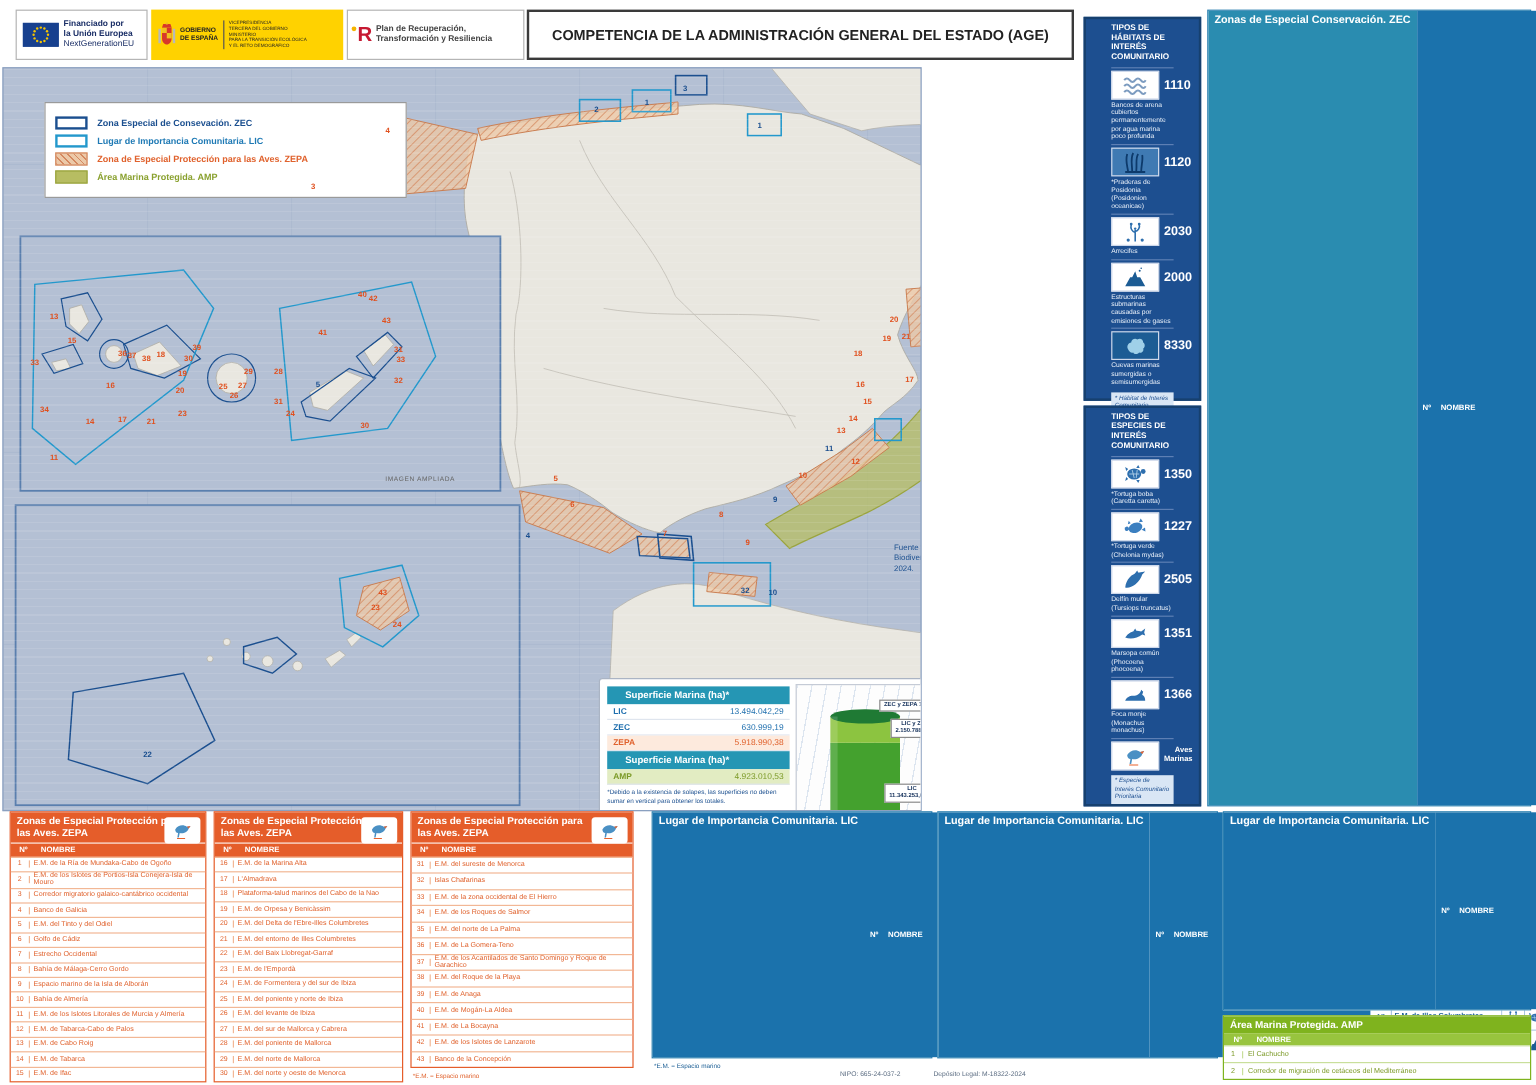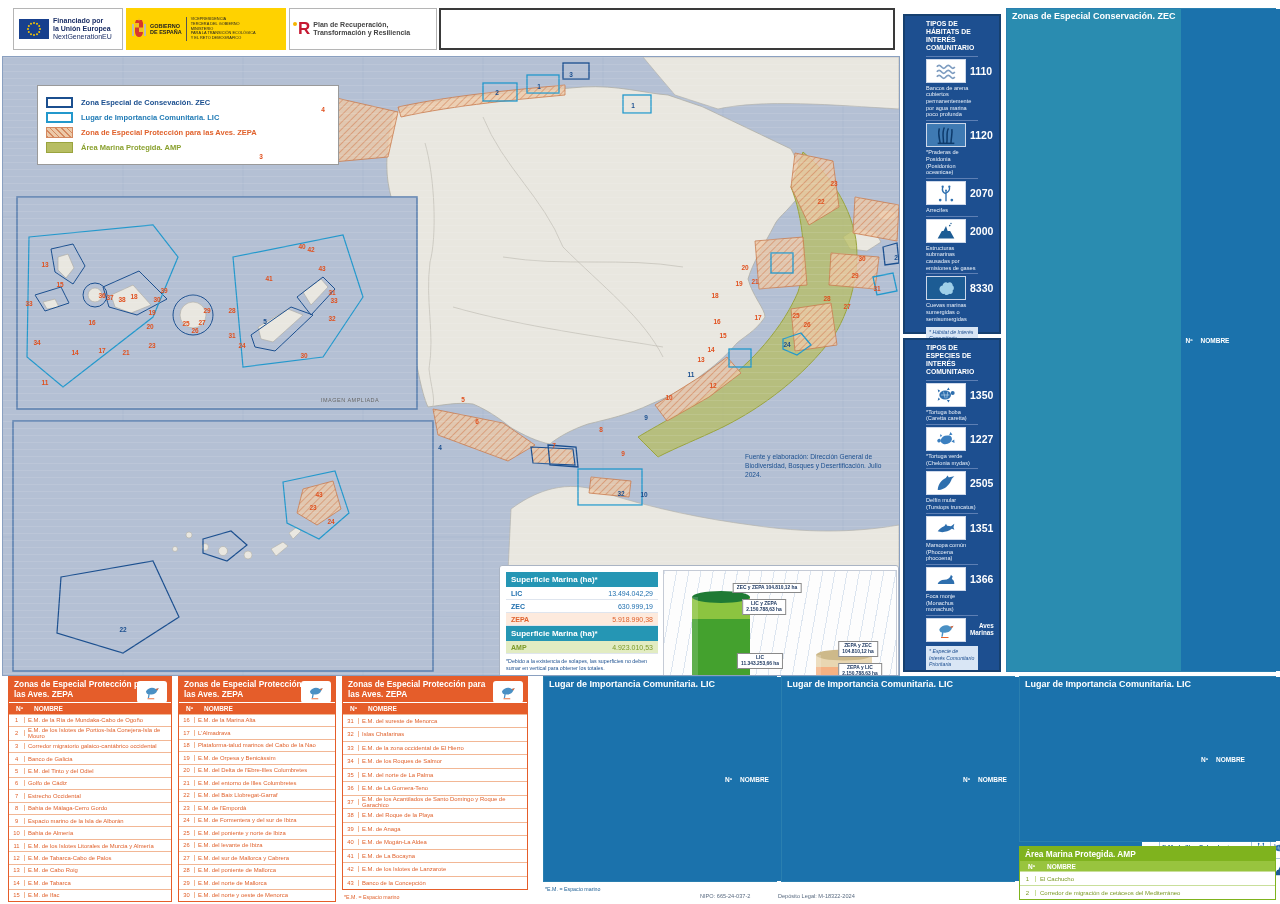--- a/index.html
+++ b/index.html
@@ -14,40 +14,40 @@
   #escudo{width:16px;height:22px;margin:0 3px 0 5px;flex:none;}
   #gob-l{font-size:5.5px;font-weight:bold;color:#222;line-height:1.1;margin-right:4px;}
   #gob-r{font-size:3.9px;color:#222;line-height:1.25;border-left:1px solid #555;padding-left:4px;}
   #plan-box{left:289px;width:148px;}
   #plan-r{font-size:17px;font-weight:bold;color:#c61932;margin:0 3px 0 8px;position:relative;}
   #plan-r::before{content:"";position:absolute;left:-5px;top:3px;width:4px;height:4px;border-radius:50%;background:#f5b400;}
   #plan-text{font-size:7px;font-weight:bold;color:#444;line-height:1.2;}
   #title-box{left:439px;width:456px;border:2px solid #3a3a3a;flex-direction:column;justify-content:center;}
   #title-box .t{font-size:12px;font-weight:bold;color:#222;line-height:1.25;text-align:center;width:100%;}
   
-  #map{position:absolute;left:2px;top:56px;width:898px;height:620px;background:#b4c0d4;border:1px solid #8aa0c0;box-sizing:border-box;overflow:hidden;}
+  #map{position:absolute;left:2px;top:56px;width:766px;height:620px;background:#b4c0d4;border:1px solid #8aa0c0;box-sizing:border-box;overflow:hidden;}
   #map .sea-tex{position:absolute;inset:0;background:repeating-linear-gradient(180deg,rgba(255,255,255,.10) 0 1px,transparent 1px 7px);pointer-events:none;}
   #map svg{position:absolute;left:0;top:0;}
   #legend{position:absolute;left:34px;top:28px;width:302px;background:#fff;border:1px solid #9a9a9a;padding:7px 8px;box-sizing:border-box;}
   .lrow{display:flex;align-items:center;margin:4px 0;}
   .lsw{width:27px;height:11px;margin-right:8px;flex:none;box-sizing:border-box;}
   .lsw.zec{background:#fff;border:2px solid #1b4f8f;}
   .lsw.lic{background:#fff;border:2px solid #2398cc;}
   .lsw.zepa{background:#ecc9a8;border:1px solid #d4885f;background-image:repeating-linear-gradient(45deg,#d4885f 0 1px,transparent 1px 4px);}
   .lsw.amp{background:#b7bd62;border:1px solid #9aa43e;}
   .llab{font-size:7.5px;font-weight:bold;}
   .llab.zec{color:#1b4f8f;} .llab.lic{color:#1f7ab5;} .llab.zepa{color:#e0622d;} .llab.amp{color:#8aa12f;}
   #fuente{position:absolute;left:742px;top:396px;width:152px;font-size:6.6px;color:#1b4f8f;line-height:1.35;}
   #inset-label{position:absolute;left:318px;top:340px;font-size:5.5px;color:#666;letter-spacing:.5px;}
   .mlabel{position:absolute;font-size:6.5px;font-weight:bold;transform:translate(-50%,-50%);}
   .mlabel.b{color:#1b4f8f;} .mlabel.o{color:#e0501e;}
   
   #stats{position:absolute;left:496px;top:508px;width:400px;height:162px;background:#fff;border:1px solid #aab4c4;border-radius:3px;box-sizing:border-box;}
   #surface{position:absolute;left:6px;top:6px;width:152px;}
-  .shead{background:#2596b4;color:#fff;font-size:8px;font-weight:bold;padding:3px 5px;}
+  .shead{background:#2596b4;color:#fff;font-size:8px;font-weight:bold;padding:3px 15px;}
   .srow{display:flex;justify-content:space-between;font-size:7px;padding:2.5px 5px;border-bottom:1px solid #dfe5ee;background:#fff;}
   .srow .slab{font-weight:bold;} .srow{color:#1f6fae;}
   .srow.s-zepa{background:#fdeadd;color:#e0622d;}
   .srow.s-amp{background:#e2ecc2;color:#7c9a28;}
   #surf-note{font-size:5.3px;color:#1b4f8f;line-height:1.3;margin-top:4px;}
   #chartbox{position:absolute;left:163px;top:4px;width:232px;height:153px;border:1px solid #c5cbd6;background:#fdfdfd;background-image:repeating-linear-gradient(100deg,rgba(160,185,215,.35) 0 1px,transparent 1px 12px);overflow:hidden;}
   .callout{position:absolute;background:#fff;border:1px solid #8a8a8a;font-size:4.9px;font-weight:bold;color:#16325c;text-align:center;line-height:1.25;padding:1px 3px;transform:translate(-50%,0);white-space:nowrap;}
   
   .navy{position:absolute;left:903px;width:98px;background:#1d4f90;border:2px solid #16406f;box-sizing:border-box;color:#fff;padding:4px 21px;}
   #hab-panel{top:14px;height:320px;} #sp-panel{top:338px;height:334px;}
@@ -165,20 +165,21 @@
 
 <div class="hbox" id="plan-box">
   <div id="plan-r">R</div>
   <div id="plan-text">
     <div>Plan de Recuperación,</div>
     <div>Transformación y Resiliencia</div>
   </div>
 </div>
 
 <div class="hbox" id="title-box">
+  <div class="t">COMPETENCIA DE LA ADMINISTRACIÓN GENERAL DEL ESTADO (AGE)</div>
 </div>
 
 <div id="map">
   <svg width="896" height="618" viewBox="0 0 896 618">
     <defs>
       <pattern id="hatch" width="5" height="5" patternUnits="userSpaceOnUse" patternTransform="rotate(45)">
         <rect width="5" height="5" fill="#ecc9a8" fill-opacity=".8"></rect>
         <line x1="0" y1="0" x2="0" y2="5" stroke="#d4885f" stroke-width="1.3"></line>
       </pattern>
     </defs>
@@ -531,21 +532,21 @@
                   <g fill="#2e6fae">
                     <circle cx="8" cy="4.5" r="1.4"></circle>
                     <circle cx="16" cy="4.5" r="1.4"></circle>
                     <circle cx="12" cy="9" r="1.2"></circle>
                     <circle cx="5" cy="20.5" r="1.6"></circle>
                     <circle cx="19" cy="20.5" r="1.6"></circle>
                   </g>
                 </svg>
               </span>
             </div>
-            <div class="pcode">2070</div>
+            <div class="pcode">2030</div>
           </div>
           <div class="pdesc">Arrecifes</div>
         </div>
         <div class="pent">
           <div class="prow">
             <div class="pic">
               <span>
                 <svg viewBox="0 0 24 24" style="width:30px;height:20px;display:block">
                   <path d="M2 21h20l-5-9h-3l-2-6-3 6H7z" fill="#1c5c94"></path>
                   <circle cx="16.5" cy="5.5" r="1" fill="#1c5c94"></circle>

